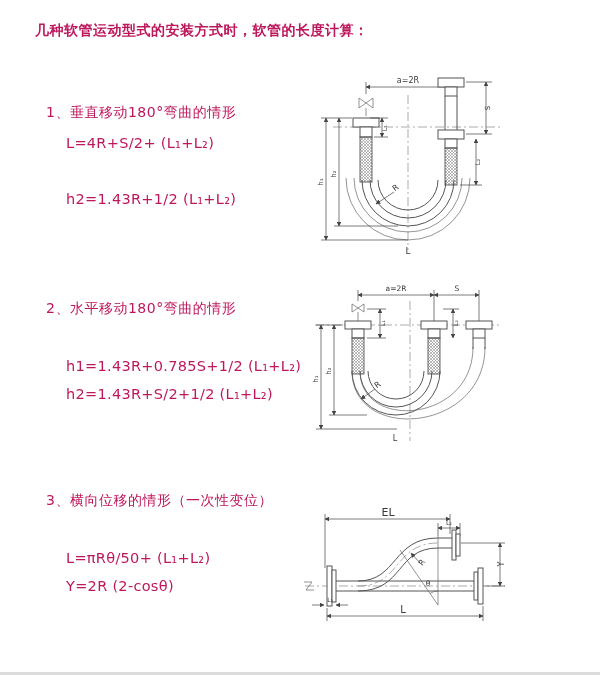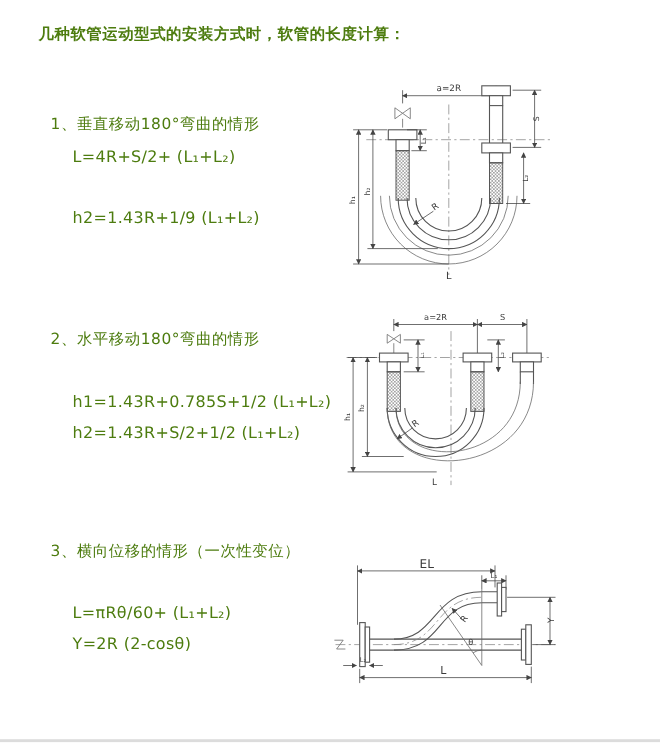--- a/index.html
+++ b/index.html
@@ -1,19 +1,19 @@
 <!DOCTYPE html>
 <html><head>
 <meta charset="utf-8">
 <style>
   html,body{margin:0;padding:0;background:#ffffff;}
   .page{
     position:relative;width:600px;height:675px;background:#fff;
     font-family:"DejaVu Sans","Liberation Sans",sans-serif;
-    color:#4d7c0f;overflow:hidden;
+    color:#be185d;overflow:hidden;
   }
   .doc-title{position:absolute;left:35px;top:22px;font-size:14px;font-weight:bold;letter-spacing:.5px;}
   .sec-heading{position:absolute;font-size:14px;font-weight:normal;letter-spacing:.5px;}
   .formula{position:absolute;font-size:14.5px;letter-spacing:.3px;white-space:pre;}
   .diagram{position:absolute;}
   .diagram text{font-family:"DejaVu Sans","Liberation Sans",sans-serif;fill:#3a3a3a;}
   .bottom-rule{position:absolute;left:0;bottom:0;width:600px;height:3px;background:#dcdcdc;}
   
   .ln{stroke:#555;stroke-width:1;fill:none;}
   .thin{stroke:#666;stroke-width:.7;fill:none;}
@@ -25,21 +25,21 @@
 </style>
 </head>
 <body>
 
 <div class="page">
 
   <div class="doc-title">几种软管运动型式的安装方式时，软管的长度计算：</div>
 
   <div class="sec-heading" style="left:46px;top:104px">1、垂直移动180°弯曲的情形</div>
   <div class="formula" style="left:66px;top:135px">L=4R+S/2+ (L₁+L₂)</div>
-  <div class="formula" style="left:66px;top:191px">h2=1.43R+1/9 (L₁+L₂)</div>
+  <div class="formula" style="left:66px;top:191px">h2=1.43R+1/2 (L₁+L₂)</div>
 
   <svg class="diagram" style="left:308px;top:70px" width="212" height="192" viewBox="0 0 212 192">
     <defs>
       <pattern id="d1hatch" width="3" height="3" patternUnits="userSpaceOnUse">
         <path d="M0,0 L3,3 M3,0 L0,3" stroke="#777" stroke-width="0.5"></path>
       </pattern>
       <marker id="d1arr" viewBox="0 0 10 10" refX="9" refY="5" markerWidth="7" markerHeight="7" orient="auto-start-reverse">
         <path d="M0,0 L10,5 L0,10 z" fill="#444"></path>
       </marker>
     </defs>
@@ -211,21 +211,21 @@
 
     <g>
       <line class="dim" x1="70" y1="108" x2="56" y2="118" marker-end="url(#d2arr)"></line>
       <text x="74" y="106" font-size="8" text-anchor="middle" transform="rotate(-35 74 106)">R</text>
     </g>
 
     <text x="90" y="160" font-size="8" text-anchor="middle">L</text>
   </svg>
 
   <div class="sec-heading" style="left:46px;top:492px">3、横向位移的情形（一次性变位）</div>
-  <div class="formula" style="left:66px;top:550px">L=πRθ/60+ (L₁+L₂)</div>
+  <div class="formula" style="left:66px;top:550px">L=πRθ/50+ (L₁+L₂)</div>
   <div class="formula" style="left:66px;top:578px">Y=2R (2-cosθ)</div>
 
   <svg class="diagram" style="left:300px;top:506px" width="220" height="135" viewBox="0 0 220 135">
     <defs>
       <marker id="d3arr" viewBox="0 0 10 10" refX="9" refY="5" markerWidth="7" markerHeight="7" orient="auto-start-reverse">
         <path d="M0,0 L10,5 L0,10 z" fill="#444"></path>
       </marker>
     </defs>
 
     <g>

